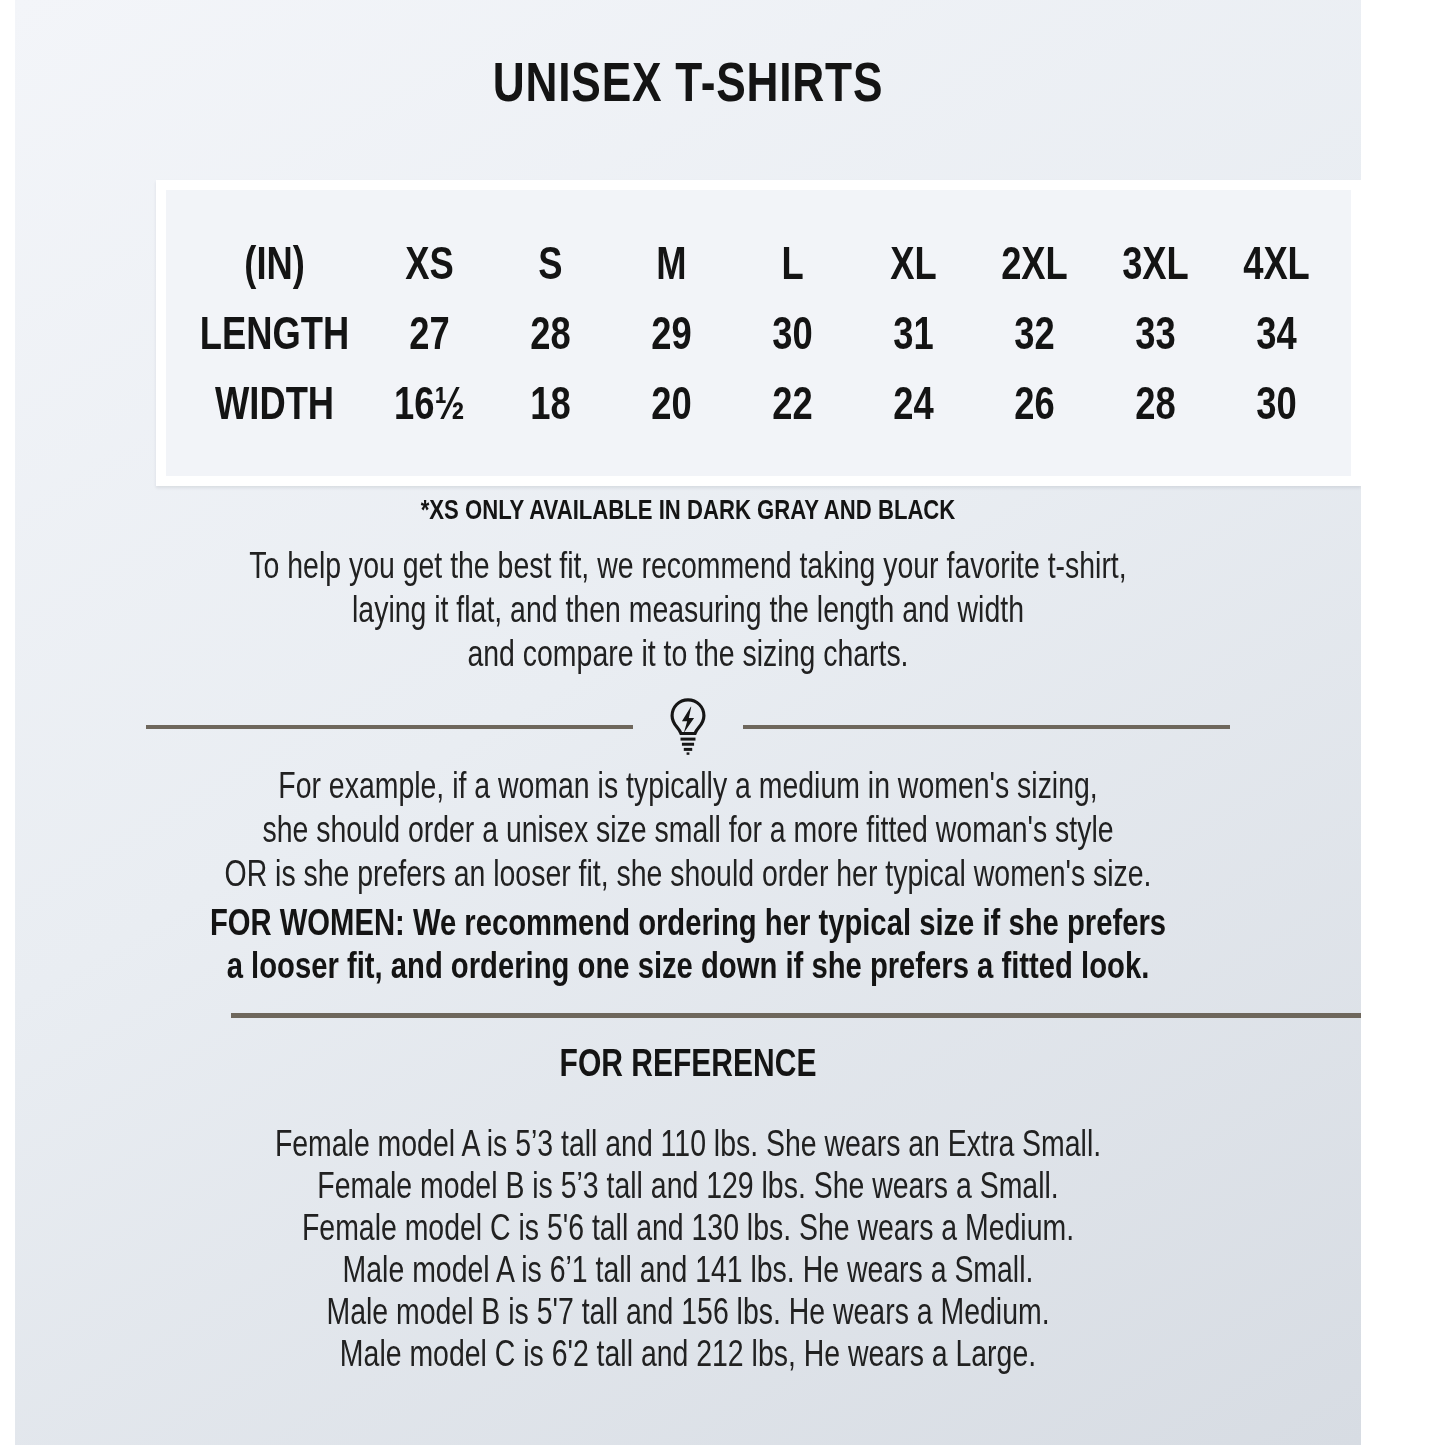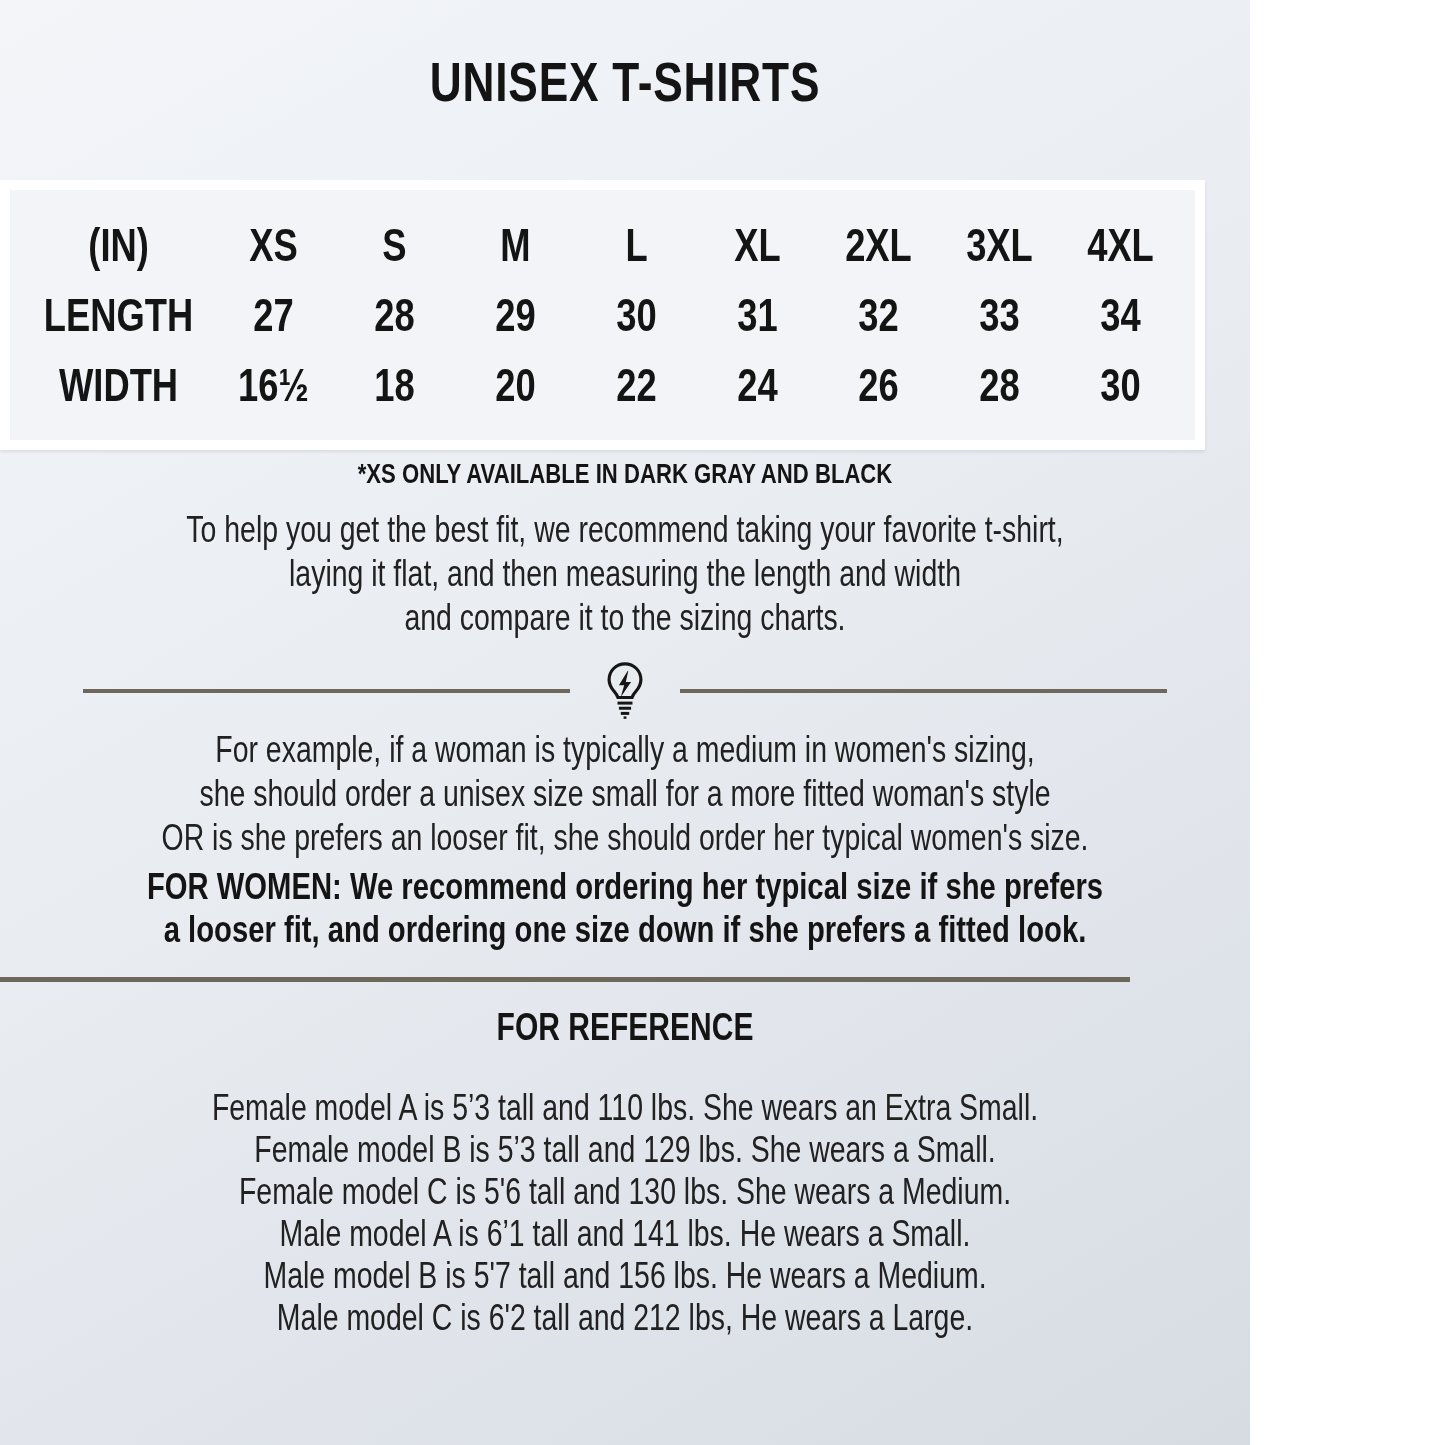--- a/index.html
+++ b/index.html
@@ -8,39 +8,40 @@
     --light-text: #212121;
     --table-frame: #ffffff;
     --table-panel: #f2f4f8;
     --bg-top: #f3f5f9;
     --bg-mid: #e9edf2;
     --bg-bottom: #d7dce3;
   }
   * { box-sizing: border-box; }
   body { margin: 0; }
   .canvas {
-    width: 1250px; height: 1445px; overflow: hidden;
-    display: flex; flex-direction: column; align-items: flex-start;
+    width: 1346px; height: 1445px; overflow: hidden;
+    display: flex; flex-direction: column; align-items: flex-end;
     background: linear-gradient(150deg, var(--bg-top) 0%, var(--bg-mid) 45%, var(--bg-bottom) 100%);
     font-family: "Liberation Sans", sans-serif;
     color: var(--text);
+    margin-left: 15px;
   }
   .cond { transform: scaleX(0.79); transform-origin: 50% 50%; }
   .tline { width: 100%; text-align: center; white-space: nowrap; }
 
   .title {
     margin-top: 50px; width: 100%;
     font-size: 56px; line-height: 64px; font-weight: 700; letter-spacing: 1px;
   }
 
   .table-frame {
     width: 1205px; margin-top: 28px;
     border: 10px solid var(--table-frame);
     background: var(--table-panel);
-    padding: 20px 14px;
+    padding: 38px 14px;
     box-shadow: 0 2px 3px rgba(40,50,70,0.10);
   }
   .size-grid {
     display: grid;
     grid-template-columns: 1.55fr repeat(8, 1fr);
     grid-auto-rows: 70px;
     align-items: center;
   }
   .cell {
     text-align: center; font-weight: 700; font-size: 46px; white-space: nowrap;

